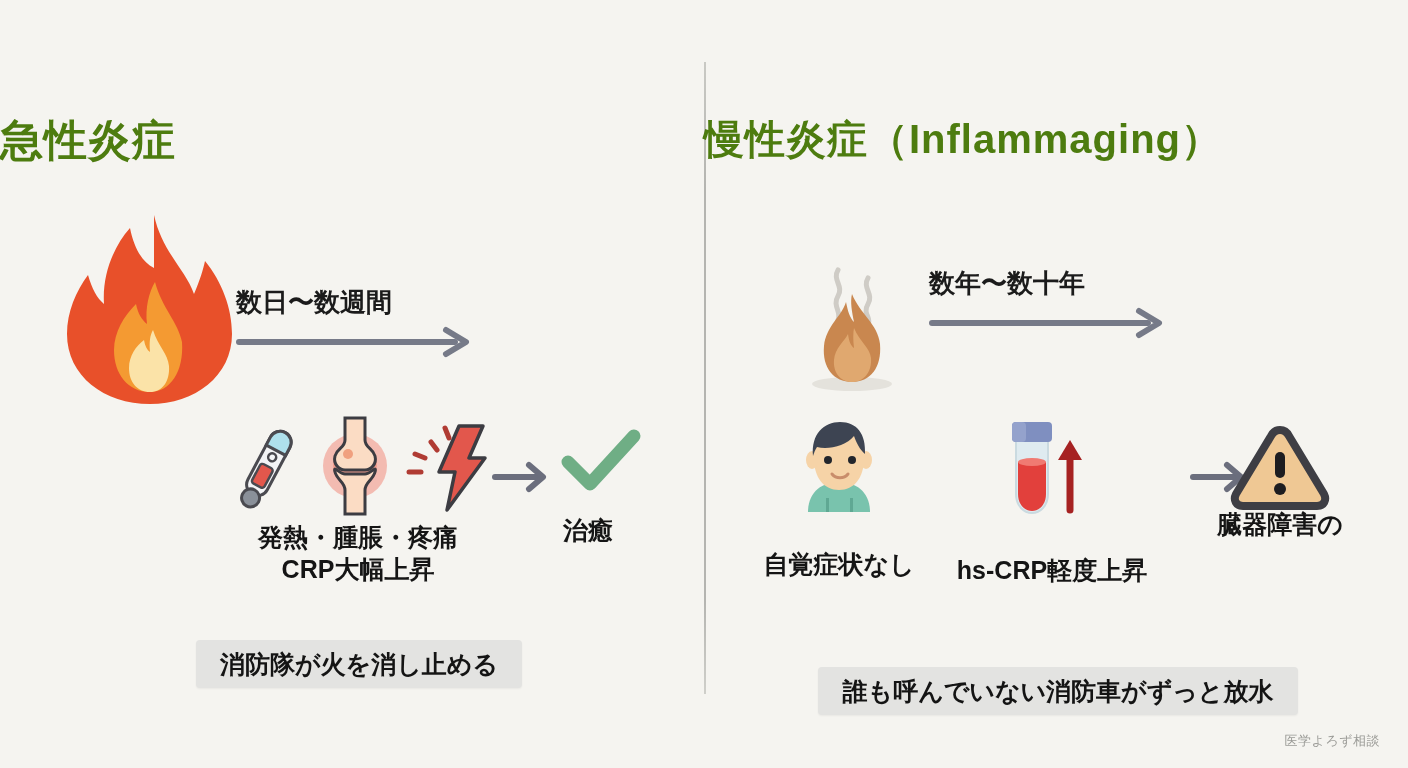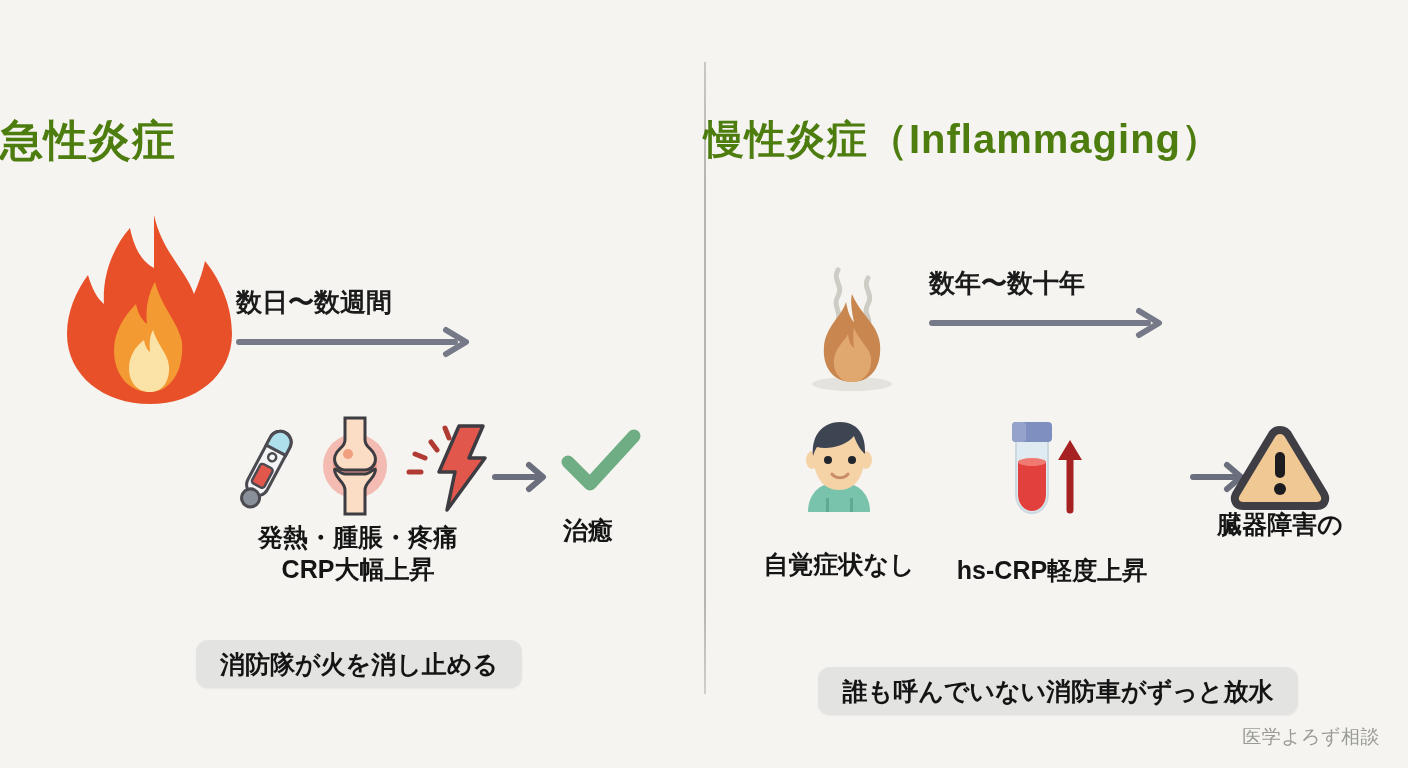--- a/index.html
+++ b/index.html
@@ -53,31 +53,31 @@
   .icon-cap{
     position:absolute; left:50%; transform:translateX(-50%);
     text-align:center; font-size:25px; font-weight:700; line-height:1.28;
     white-space:nowrap; color:#151515;
   }
   .icon-cap.two-line{ white-space:normal; width:170px;text-align:center; }
 
   
   .pill{
     position:absolute;
-    background:#E3E3E1; border-radius:12px;
+    background:#E3E3E1; border-radius:4px;
     display:flex; align-items:center; justify-content:center;
     font-size:25px; font-weight:700; color:#141414;
     white-space:nowrap; padding:0 22px;
     box-shadow:0 1px 2px rgba(0,0,0,.05);
   }
 
   
   .watermark{
     position:absolute; right:28px; bottom:18px;
-    font-size:19px; color:#9a9a96; letter-spacing:.5px;
+    font-size:13px; color:#9a9a96; letter-spacing:.5px;
   }
 
   svg{ overflow:visible; }
 </style>
 </head>
 <body>
 
 <div class="stage">
 
   <div class="divider"></div>

